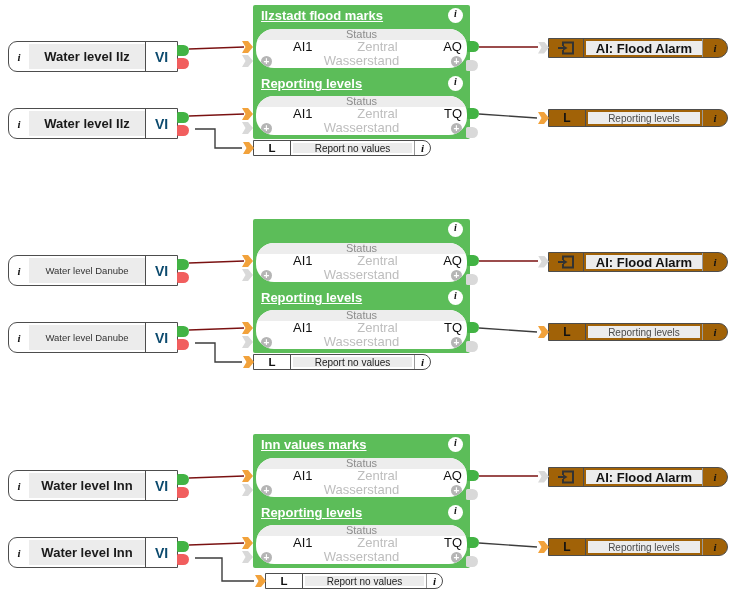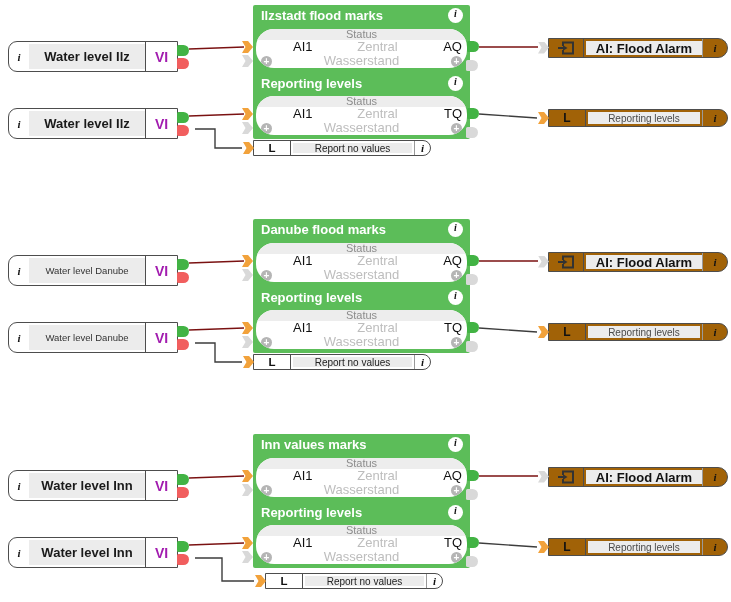--- a/index.html
+++ b/index.html
@@ -10,30 +10,30 @@
 
   
   .inblk{position:absolute;left:8px;width:170px;height:31px;background:#fff;
          border:1.5px solid #4d4d4d;border-radius:9px 0 0 9px;display:flex;
          align-items:stretch;box-sizing:border-box;}
   .inblk .i-cell{width:20px;display:flex;align-items:center;justify-content:center;}
   .inblk .name{flex:1;background:#ececec;margin:2px 0;display:flex;align-items:center;
          justify-content:center;font-weight:bold;font-size:13px;color:#1a1a1a;}
   .inblk .name.small{font-size:9.5px;font-weight:normal;color:#333;}
   .inblk .port{width:31px;border-left:1.5px solid #4d4d4d;display:flex;align-items:center;
-         justify-content:center;font-weight:bold;font-size:14px;color:#a21caf;}
+         justify-content:center;font-weight:bold;font-size:14px;color:#0c4a6e;}
   .pin{position:absolute;width:12px;height:11px;border-radius:2px 7px 7px 2px;}
   .pin.green{background:#42b344;right:-12px;top:3px;}
   .pin.red{background:#f15e5e;right:-12px;top:16px;}
 
   
   .fblock{position:absolute;left:253px;top:5px;width:217px;height:134px;
           background:#5cbd59;border-radius:2px;}
   .fhdr{position:absolute;left:0;right:0;height:21px;color:#fff;font-weight:bold;
-        font-size:13px;line-height:21px;padding-left:8px;box-sizing:border-box;}
+        font-size:13px;line-height:21px;padding-left:8px;box-sizing:border-box;text-decoration:underline;}
   .info-badge{position:absolute;right:7px;top:3px;width:15px;height:15px;background:#fff;
         border-radius:50%;text-align:center;line-height:15px;color:#111;
         font:italic bold 10px "Liberation Serif",serif;}
   .fbody{position:absolute;left:3px;right:3px;height:39px;background:#fff;overflow:hidden;border-radius:18px;}
   .fbody .status{height:11px;background:#ededed;text-align:center;font-size:11px;
         line-height:11px;color:#8c8c8c;}
   .fbody .r{height:14px;display:flex;align-items:center;font-size:13px;line-height:14px;}
   .r .lft{width:42px;padding-left:5px;color:#111;box-sizing:border-box;margin-left:32px;}
   .r .ctr{flex:1;text-align:center;color:#bdbdbd;}
   .r .rgt{width:42px;padding-right:5px;text-align:right;color:#111;box-sizing:border-box;}
@@ -223,21 +223,20 @@
           <span class="i-glyph">i</span>
         </span>
       <span class="name small">Water level Danube</span>
       <span class="port">VI</span>
       <span class="pin green"></span>
       <span class="pin red"></span>
     </div>
 
     <div class="fblock">
       <div class="fhdr" style="top:0">
-        <span>Danube flood marks</span>
         <span class="info-badge">i</span>
       </div>
       <div class="fbody" style="top:24px">
         <div class="status">Status</div>
         <div class="r">
           <span class="lft">AI1</span>
           <span class="ctr">Zentral</span>
           <span class="rgt">AQ</span>
         </div>
         <div class="r">

